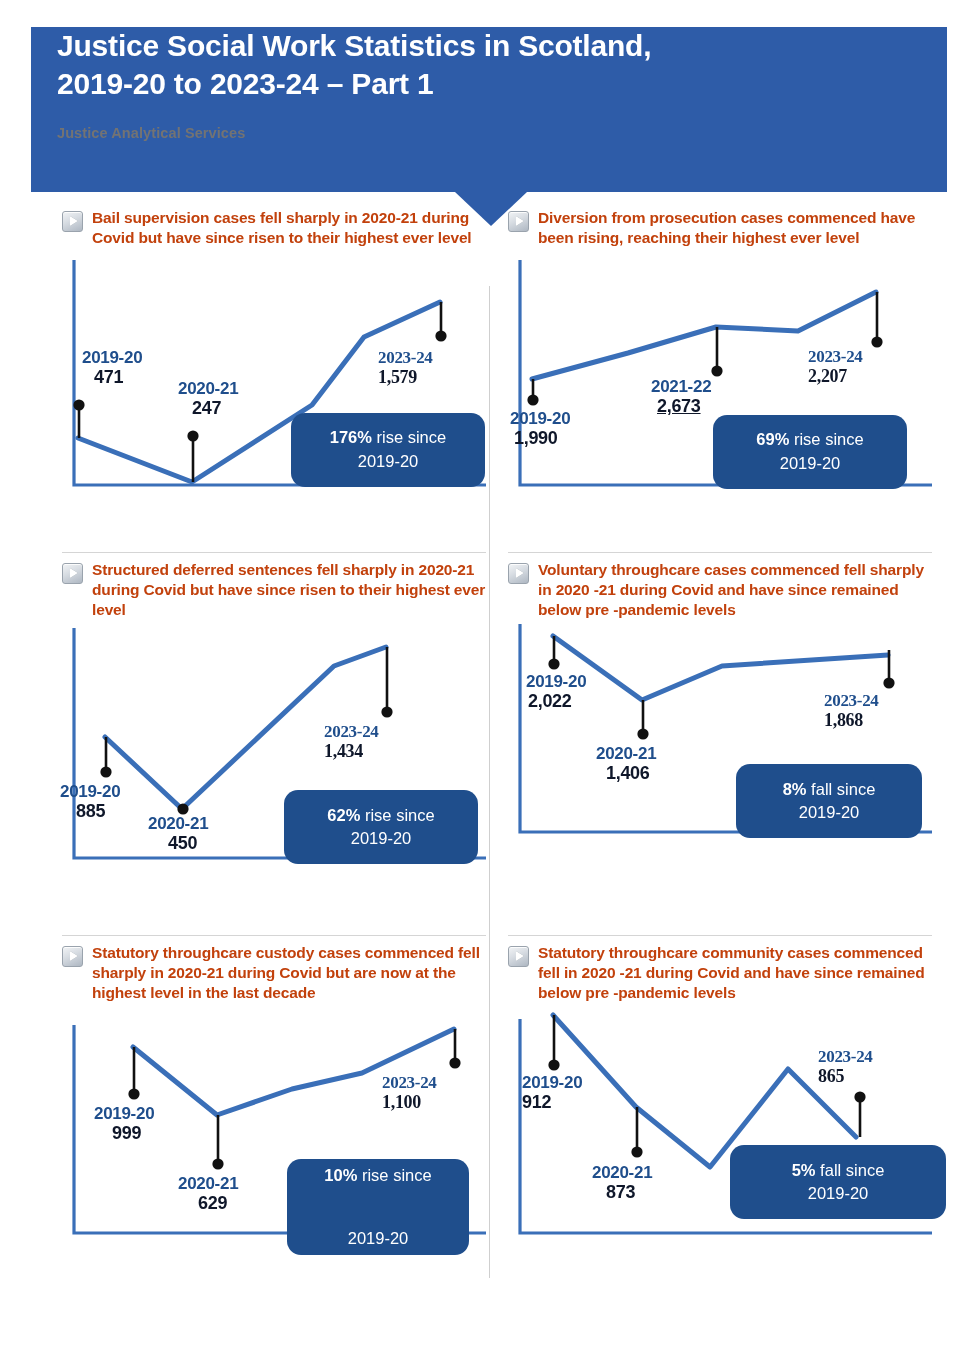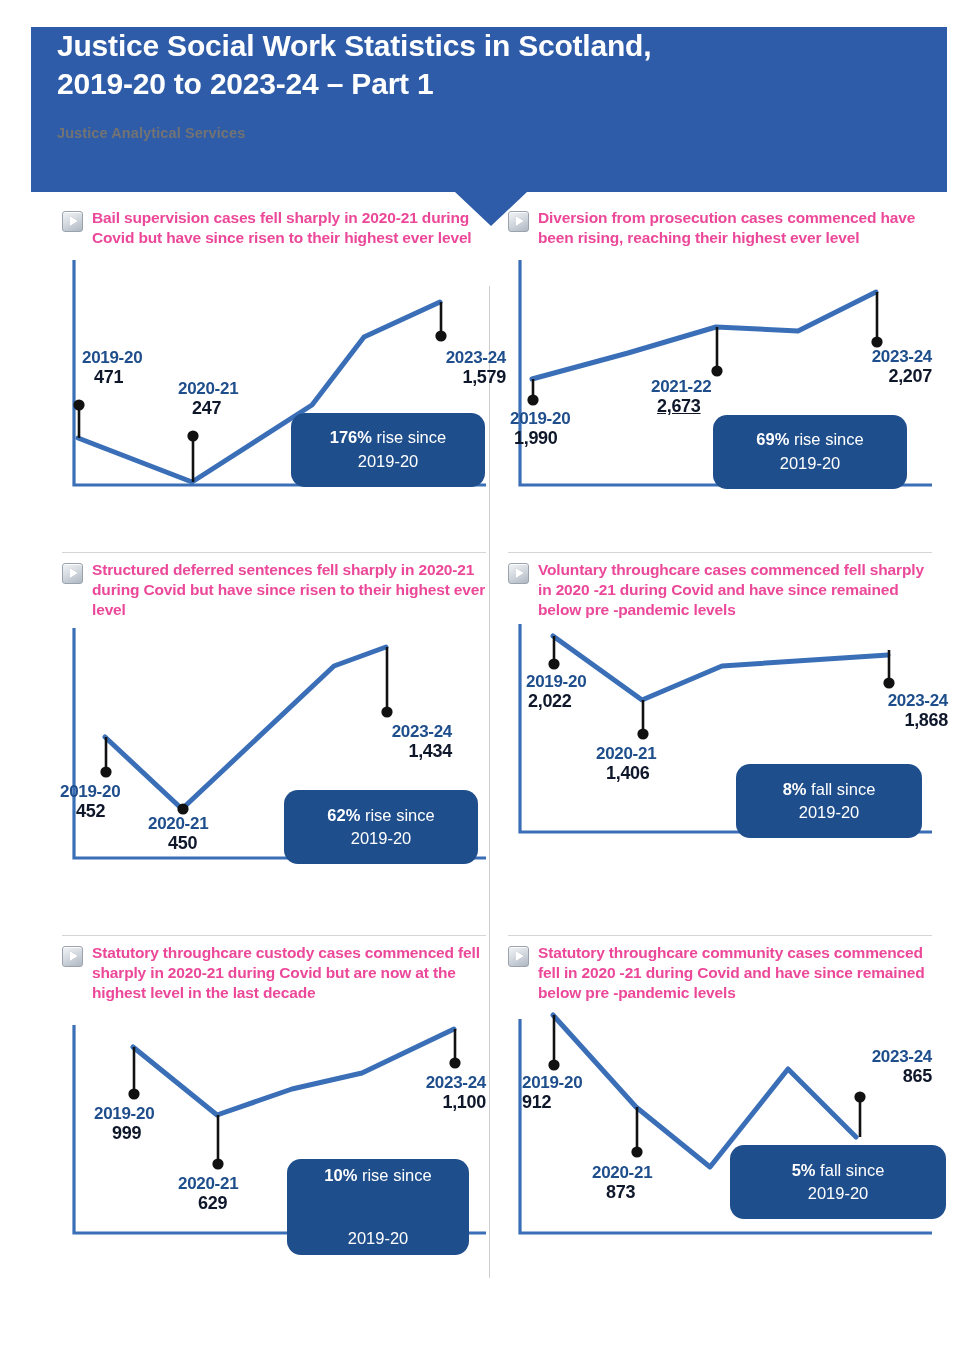--- a/index.html
+++ b/index.html
@@ -116,21 +116,21 @@
     width: 0;
     height: 0;
     border-top: 5.5px solid transparent;
     border-bottom: 5.5px solid transparent;
     border-left: 8px solid #ffffff;
     filter: drop-shadow(0 0 0.6px #7d8893);
   }
   .panel-title {
     font-size: 15.5px;
     font-weight: bold;
-    color: #ec4899;
+    color: #c2410c;
     line-height: 1.30;
     letter-spacing: -0.15px;
   }
 
   
   .chart-wrap {
     position: relative;
     width: 424px;
   }
   .chart-svg { display: block; }
@@ -148,21 +148,21 @@
     font-size: 17px;
     letter-spacing: -0.3px;
   }
   .lbl .val {
     display: block;
     color: #0f172a;
     font-weight: bold;
     font-size: 18px;
     letter-spacing: -0.3px;
   }
-  .lbl.ctr { text-align: right; }
+  .lbl.ctr { text-align: left; font-family: Liberation Serif, serif; }
 
   .callout {
     position: absolute;
     background: #1F4E8C;
     border-radius: 14px;
     color: #ffffff;
     text-align: center;
     font-size: 16.5px;
     display: flex;
     flex-direction: column;
@@ -273,21 +273,21 @@
         <path d="M12 4 L12 234 L424 234" fill="none" stroke="#3A6FB8" stroke-width="3.2"></path>
         <polyline points="43,113 120,185 272,42 324,23" fill="none" stroke="#3A6FB8" stroke-width="5" stroke-linejoin="round" stroke-linecap="round"></polyline>
         <line x1="44" y1="113" x2="44" y2="146" stroke="#111" stroke-width="2.6"></line>
         <circle cx="44" cy="148" r="5.6" fill="#111"></circle>
         <circle cx="121" cy="185" r="5.6" fill="#111"></circle>
         <line x1="325" y1="23" x2="325" y2="86" stroke="#111" stroke-width="2.6"></line>
         <circle cx="325" cy="88" r="5.6" fill="#111"></circle>
       </svg>
       <div class="lbl" style="left:-2px;top:158px;">
         <span class="yr">2019-20</span>
-        <span class="val" style="margin-left:16px;">452</span>
+        <span class="val" style="margin-left:16px;">885</span>
       </div>
       <div class="lbl" style="left:86px;top:190px;">
         <span class="yr">2020-21</span>
         <span class="val" style="margin-left:20px;">450</span>
       </div>
       <div class="lbl ctr" style="left:262px;top:98px;width:128px;">
         <span class="yr">2023-24</span>
         <span class="val">1,434</span>
       </div>
       <div class="callout" style="left:222px;top:166px;width:194px;height:74px;">

